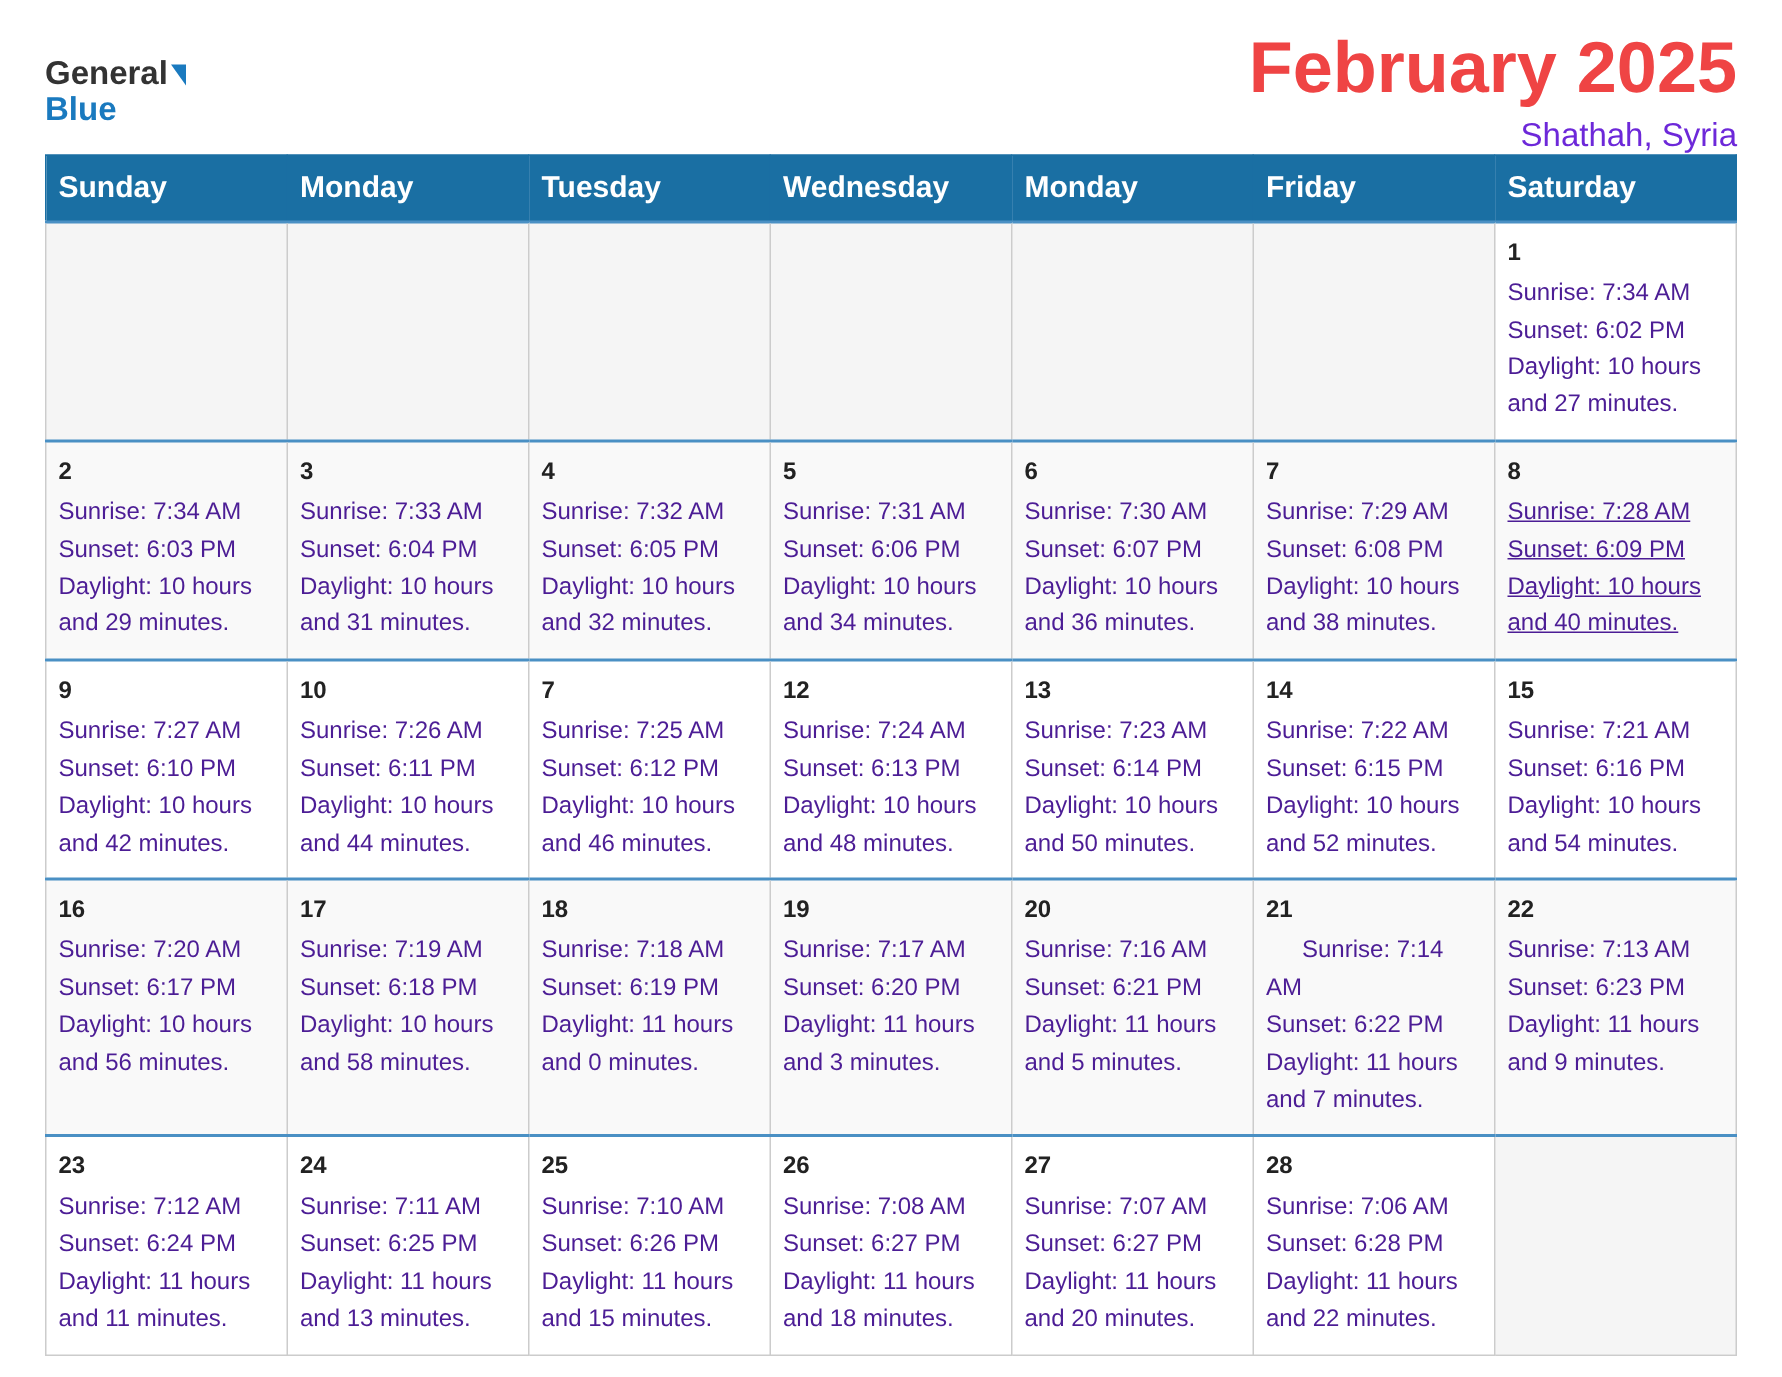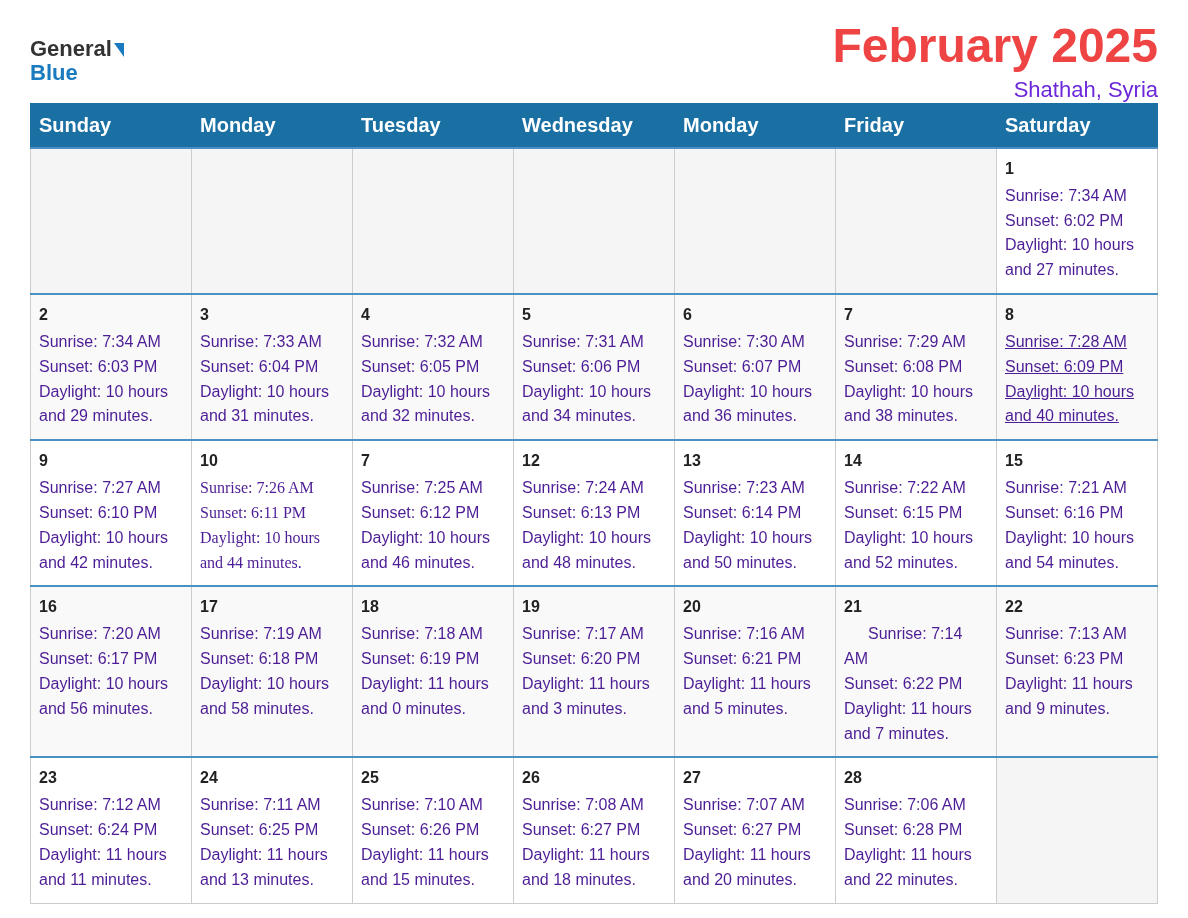--- a/index.html
+++ b/index.html
@@ -180,21 +180,21 @@
         <td><span class="day-num">8</span><span class="day-info" style="white-space: pre-line; text-decoration: underline;">Sunrise: 7:28 AM
 Sunset: 6:09 PM
 Daylight: 10 hours
 and 40 minutes.</span></td>
       </tr>
       <tr>
         <td><span class="day-num">9</span><span class="day-info" style="white-space: pre-line;">Sunrise: 7:27 AM
 Sunset: 6:10 PM
 Daylight: 10 hours
 and 42 minutes.</span></td>
-        <td><span class="day-num">10</span><span class="day-info" style="white-space: pre-line; font-family: Liberation Serif, serif;">Sunrise: 7:26 AM
+        <td><span class="day-num">10</span><span class="day-info" style="white-space: pre-line;">Sunrise: 7:26 AM
 Sunset: 6:11 PM
 Daylight: 10 hours
 and 44 minutes.</span></td>
         <td><span class="day-num">7</span><span class="day-info" style="white-space: pre-line;">Sunrise: 7:25 AM
 Sunset: 6:12 PM
 Daylight: 10 hours
 and 46 minutes.</span></td>
         <td><span class="day-num">12</span><span class="day-info" style="white-space: pre-line;">Sunrise: 7:24 AM
 Sunset: 6:13 PM
 Daylight: 10 hours

